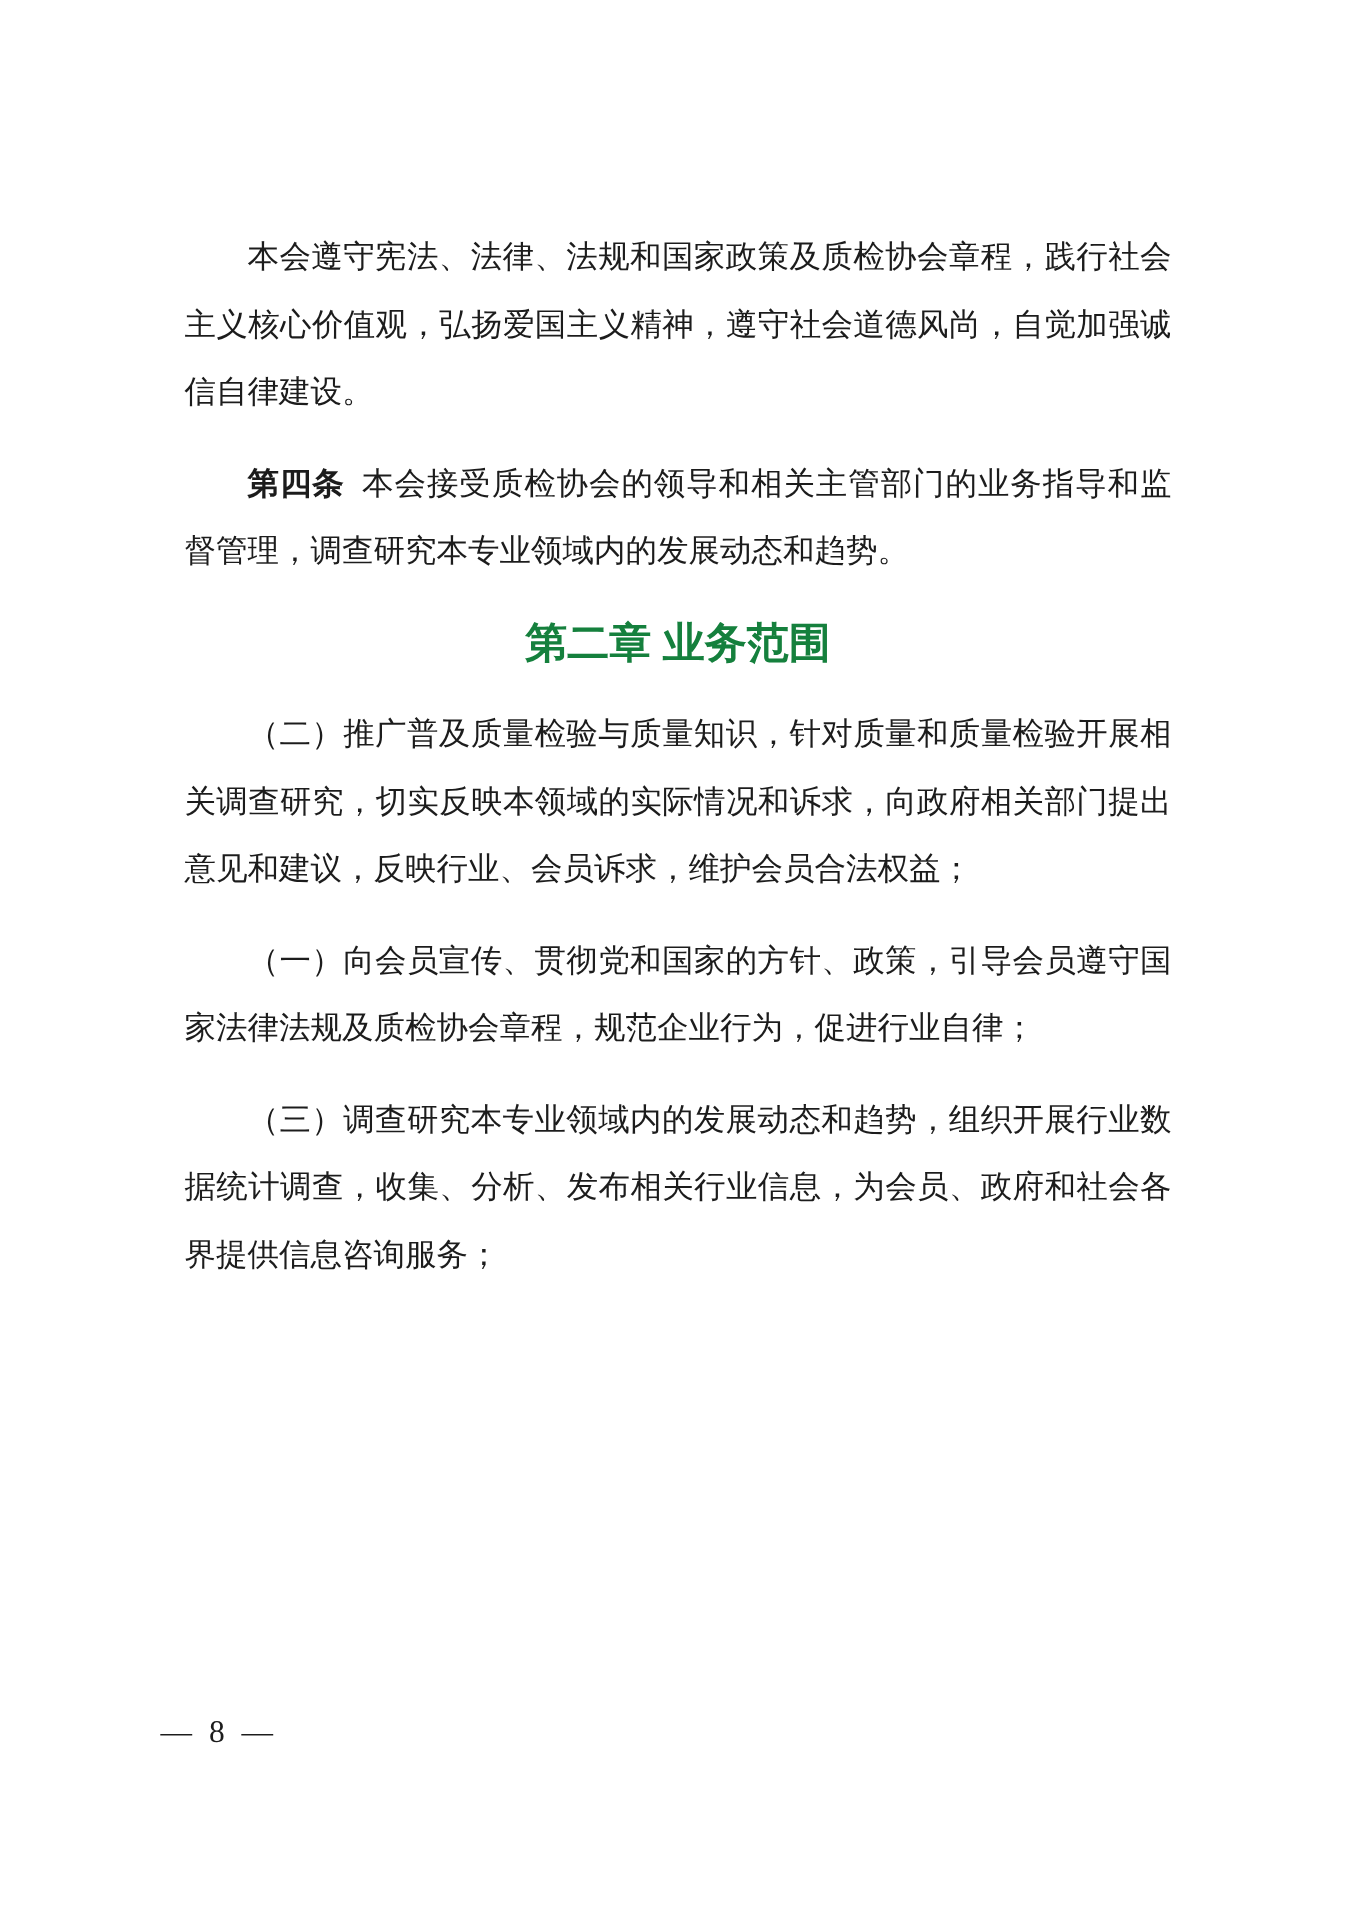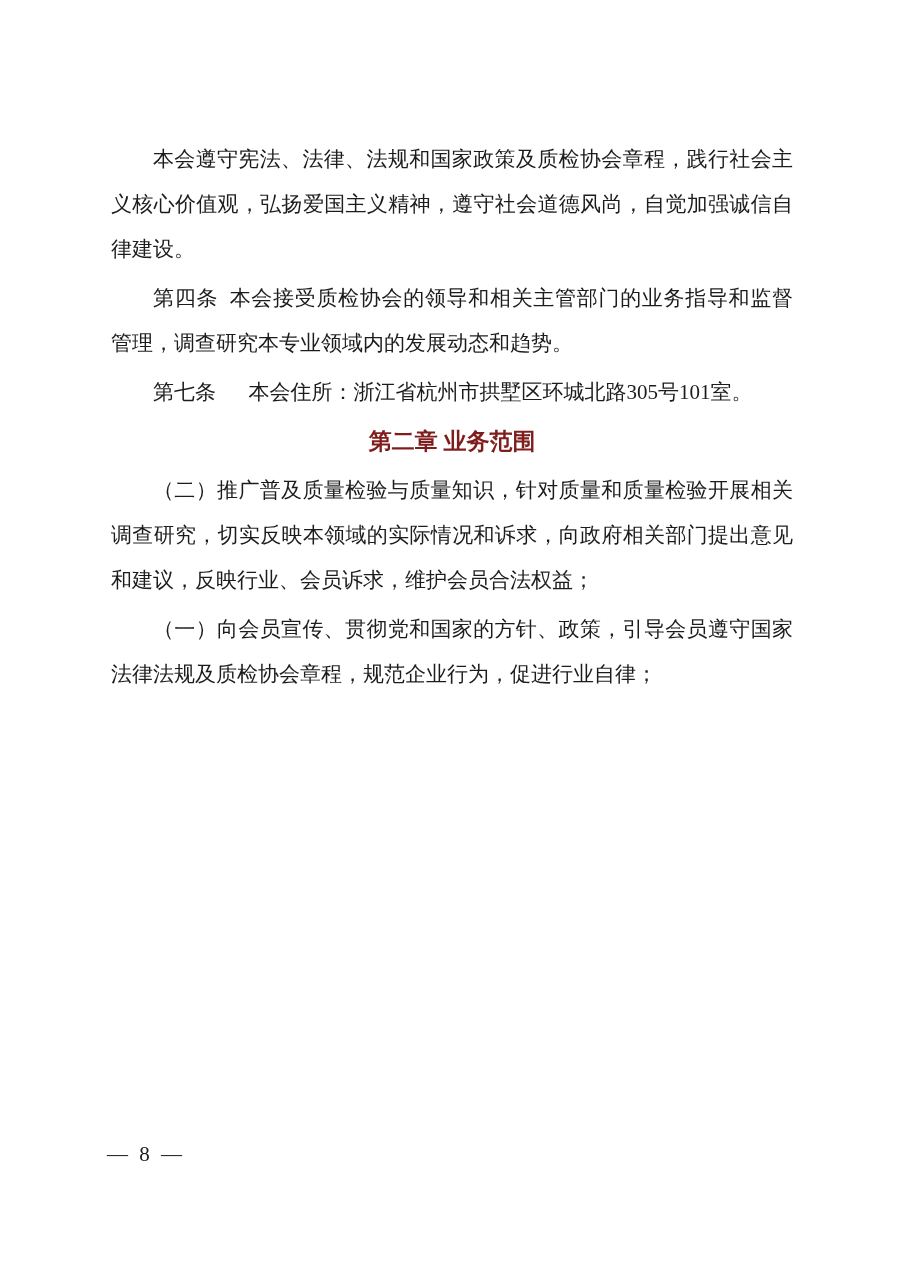--- a/index.html
+++ b/index.html
@@ -16,44 +16,44 @@
     font-family: "Liberation Serif", "DejaVu Serif", serif;
     color: #1c1c1c;
   }
   .content {
     position: absolute;
     left: 107px;
     top: 133px;
     width: 690px;
   }
   .para {
-    margin: 4px;
+    margin: 16px;
     font-size: 21px;
     line-height: 45px;
     text-align: justify;
     text-indent: 2em;
     word-break: normal;
   }
   .art-label {
-    font-weight: normal;
+    font-weight: bold;
     margin-right: 0.55em;
   }
   .art-label:empty {
     display: none;
     margin-right: 0;
   }
   .chapter {
     margin: 0;
-    font-size: 23px;
+    font-size: 28px;
     line-height: 45px;
     font-weight: bold;
     text-align: center;
     text-indent: 0;
-    font-family: Liberation Serif, serif;
-    color: #7f1d1d;
+    font-family: Liberation Sans, sans-serif;
+    color: #15803d;
   }
   .page-num {
     position: absolute;
     left: 107px;
     top: 1132px;
     font-size: 21px;
     line-height: 45px;
     letter-spacing: 3px;
     color: #1c1c1c;
   }
@@ -63,27 +63,27 @@
 
 <div class="page">
   <div class="content">
 
     <p class="para"><span>本会遵守宪法、法律、法规和国家政策及质检协会章程，践行社会主义核心价值观，弘扬爱国主义精神，遵守社会道德风尚，自觉加强诚信自律建设。</span></p>
 
     <p class="para"><b class="art-label">第四条</b><span>本会接受质检协会的领导和相关主管部门的业务指导和监督管理，调查研究本专业领域内的发展动态和趋势。</span></p>
 
 
 
-    <p class="para"><b class="art-label">第七条</b><span>　本会住所：浙江省杭州市拱墅区环城北路305号101室。</span></p>
 
     <h2 class="chapter">第二章 业务范围</h2>
 
 
     <p class="para"><span>（二）推广普及质量检验与质量知识，针对质量和质量检验开展相关调查研究，切实反映本领域的实际情况和诉求，向政府相关部门提出意见和建议，反映行业、会员诉求，维护会员合法权益；</span></p>
 
     <p class="para"><span>（一）向会员宣传、贯彻党和国家的方针、政策，引导会员遵守国家法律法规及质检协会章程，规范企业行为，促进行业自律；</span></p>
 
+    <p class="para"><span>（三）调查研究本专业领域内的发展动态和趋势，组织开展行业数据统计调查，收集、分析、发布相关行业信息，为会员、政府和社会各界提供信息咨询服务；</span></p>
 
 
   </div>
 
   <div class="page-num">— 8 —</div>
 </div>
 
 </body></html>

